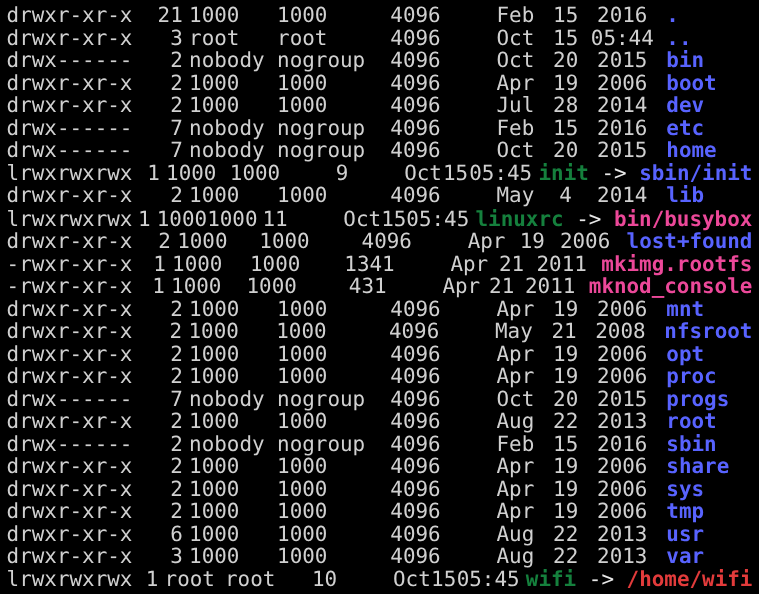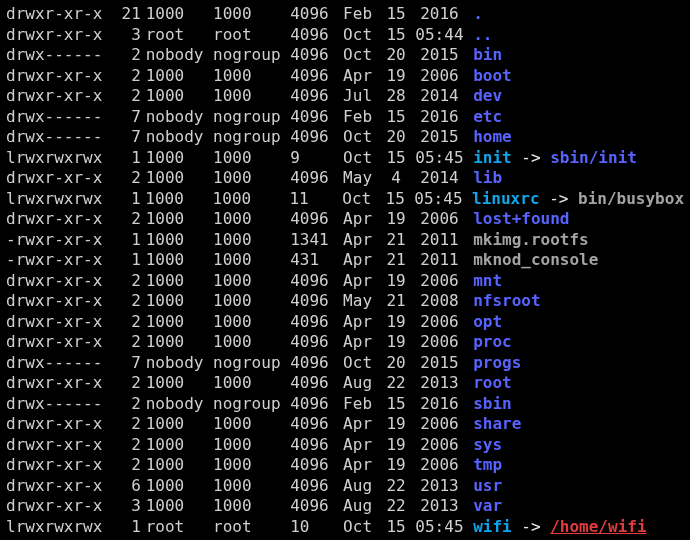--- a/index.html
+++ b/index.html
@@ -5,40 +5,40 @@
   html, body {
     margin: 0;
     padding: 0;
     background: #000;
     width: 690px;
     height: 540px;
     overflow: hidden;
   }
   #term {
     font-family: "DejaVu Sans Mono", "Menlo", "Consolas", monospace;
-    font-size: 16px;
+    font-size: 19px;
     line-height: 20.5px;
     color: #d0d0d0;
     padding: 4px 6px;
     white-space: pre;
     letter-spacing: 0px;
   }
   .row { display: flex; }
   .col { white-space: pre; }
   .perms  { width: 11ch; }
   .links  { width: 3ch; text-align: right; }
   .owner  { width: 7ch; padding-left: 0.5ch; }
   .group  { width: 8ch; }
-  .size   { width: 5ch; }
-  .month  { width: 4ch; padding-left: 0.5ch; }
+  .size   { width: 5ch; text-align: right; }
+  .month  { width: 4ch; padding-left: 0.5ch; margin-left: 45px; }
   .day    { width: 3ch; text-align: center; }
   .time   { width: 6ch; text-align: center; padding-right: 0.5ch; }
   .name   { }
   .c-white  { color: #e8e8e8; }
   .c-blue   { color: #5863ff; font-weight: bold; }
-  .c-cyan   { color: #0ea5e9; font-weight: bold; }
-  .c-green  { color: #a3a3a3; font-weight: bold; }
-  .c-red    { color: #e23b3b; font-weight: bold; text-decoration: underline; }
+  .c-cyan   { color: #15803d; font-weight: bold; }
+  .c-green  { color: #ec4899; font-weight: bold; }
+  .c-red    { color: #e23b3b; font-weight: bold; }
 </style>
 </head>
 <body>
 
 <div id="term"><div class="row"><span class="col perms">drwxr-xr-x</span><span class="col links">21</span><span class="col owner">1000</span><span class="col group">1000</span><span class="col size">4096</span><span class="col month">Feb</span><span class="col day">15</span><span class="col time">2016</span><span class="col name"><span class="c-blue">.</span></span></div><div class="row"><span class="col perms">drwxr-xr-x</span><span class="col links">3</span><span class="col owner">root</span><span class="col group">root</span><span class="col size">4096</span><span class="col month">Oct</span><span class="col day">15</span><span class="col time">05:44</span><span class="col name"><span class="c-blue">..</span></span></div><div class="row"><span class="col perms">drwx------</span><span class="col links">2</span><span class="col owner">nobody</span><span class="col group">nogroup</span><span class="col size">4096</span><span class="col month">Oct</span><span class="col day">20</span><span class="col time">2015</span><span class="col name"><span class="c-blue">bin</span></span></div><div class="row"><span class="col perms">drwxr-xr-x</span><span class="col links">2</span><span class="col owner">1000</span><span class="col group">1000</span><span class="col size">4096</span><span class="col month">Apr</span><span class="col day">19</span><span class="col time">2006</span><span class="col name"><span class="c-blue">boot</span></span></div><div class="row"><span class="col perms">drwxr-xr-x</span><span class="col links">2</span><span class="col owner">1000</span><span class="col group">1000</span><span class="col size">4096</span><span class="col month">Jul</span><span class="col day">28</span><span class="col time">2014</span><span class="col name"><span class="c-blue">dev</span></span></div><div class="row"><span class="col perms">drwx------</span><span class="col links">7</span><span class="col owner">nobody</span><span class="col group">nogroup</span><span class="col size">4096</span><span class="col month">Feb</span><span class="col day">15</span><span class="col time">2016</span><span class="col name"><span class="c-blue">etc</span></span></div><div class="row"><span class="col perms">drwx------</span><span class="col links">7</span><span class="col owner">nobody</span><span class="col group">nogroup</span><span class="col size">4096</span><span class="col month">Oct</span><span class="col day">20</span><span class="col time">2015</span><span class="col name"><span class="c-blue">home</span></span></div><div class="row"><span class="col perms">lrwxrwxrwx</span><span class="col links">1</span><span class="col owner">1000</span><span class="col group">1000</span><span class="col size">9</span><span class="col month">Oct</span><span class="col day">15</span><span class="col time">05:45</span><span class="col name"><span class="c-cyan">init</span><span class="c-white"> -&gt; </span><span class="c-blue">sbin/init</span></span></div><div class="row"><span class="col perms">drwxr-xr-x</span><span class="col links">2</span><span class="col owner">1000</span><span class="col group">1000</span><span class="col size">4096</span><span class="col month">May</span><span class="col day">4</span><span class="col time">2014</span><span class="col name"><span class="c-blue">lib</span></span></div><div class="row"><span class="col perms">lrwxrwxrwx</span><span class="col links">1</span><span class="col owner">1000</span><span class="col group">1000</span><span class="col size">11</span><span class="col month">Oct</span><span class="col day">15</span><span class="col time">05:45</span><span class="col name"><span class="c-cyan">linuxrc</span><span class="c-white"> -&gt; </span><span class="c-green">bin/busybox</span></span></div><div class="row"><span class="col perms">drwxr-xr-x</span><span class="col links">2</span><span class="col owner">1000</span><span class="col group">1000</span><span class="col size">4096</span><span class="col month">Apr</span><span class="col day">19</span><span class="col time">2006</span><span class="col name"><span class="c-blue">lost+found</span></span></div><div class="row"><span class="col perms">-rwxr-xr-x</span><span class="col links">1</span><span class="col owner">1000</span><span class="col group">1000</span><span class="col size">1341</span><span class="col month">Apr</span><span class="col day">21</span><span class="col time">2011</span><span class="col name"><span class="c-green">mkimg.rootfs</span></span></div><div class="row"><span class="col perms">-rwxr-xr-x</span><span class="col links">1</span><span class="col owner">1000</span><span class="col group">1000</span><span class="col size">431</span><span class="col month">Apr</span><span class="col day">21</span><span class="col time">2011</span><span class="col name"><span class="c-green">mknod_console</span></span></div><div class="row"><span class="col perms">drwxr-xr-x</span><span class="col links">2</span><span class="col owner">1000</span><span class="col group">1000</span><span class="col size">4096</span><span class="col month">Apr</span><span class="col day">19</span><span class="col time">2006</span><span class="col name"><span class="c-blue">mnt</span></span></div><div class="row"><span class="col perms">drwxr-xr-x</span><span class="col links">2</span><span class="col owner">1000</span><span class="col group">1000</span><span class="col size">4096</span><span class="col month">May</span><span class="col day">21</span><span class="col time">2008</span><span class="col name"><span class="c-blue">nfsroot</span></span></div><div class="row"><span class="col perms">drwxr-xr-x</span><span class="col links">2</span><span class="col owner">1000</span><span class="col group">1000</span><span class="col size">4096</span><span class="col month">Apr</span><span class="col day">19</span><span class="col time">2006</span><span class="col name"><span class="c-blue">opt</span></span></div><div class="row"><span class="col perms">drwxr-xr-x</span><span class="col links">2</span><span class="col owner">1000</span><span class="col group">1000</span><span class="col size">4096</span><span class="col month">Apr</span><span class="col day">19</span><span class="col time">2006</span><span class="col name"><span class="c-blue">proc</span></span></div><div class="row"><span class="col perms">drwx------</span><span class="col links">7</span><span class="col owner">nobody</span><span class="col group">nogroup</span><span class="col size">4096</span><span class="col month">Oct</span><span class="col day">20</span><span class="col time">2015</span><span class="col name"><span class="c-blue">progs</span></span></div><div class="row"><span class="col perms">drwxr-xr-x</span><span class="col links">2</span><span class="col owner">1000</span><span class="col group">1000</span><span class="col size">4096</span><span class="col month">Aug</span><span class="col day">22</span><span class="col time">2013</span><span class="col name"><span class="c-blue">root</span></span></div><div class="row"><span class="col perms">drwx------</span><span class="col links">2</span><span class="col owner">nobody</span><span class="col group">nogroup</span><span class="col size">4096</span><span class="col month">Feb</span><span class="col day">15</span><span class="col time">2016</span><span class="col name"><span class="c-blue">sbin</span></span></div><div class="row"><span class="col perms">drwxr-xr-x</span><span class="col links">2</span><span class="col owner">1000</span><span class="col group">1000</span><span class="col size">4096</span><span class="col month">Apr</span><span class="col day">19</span><span class="col time">2006</span><span class="col name"><span class="c-blue">share</span></span></div><div class="row"><span class="col perms">drwxr-xr-x</span><span class="col links">2</span><span class="col owner">1000</span><span class="col group">1000</span><span class="col size">4096</span><span class="col month">Apr</span><span class="col day">19</span><span class="col time">2006</span><span class="col name"><span class="c-blue">sys</span></span></div><div class="row"><span class="col perms">drwxr-xr-x</span><span class="col links">2</span><span class="col owner">1000</span><span class="col group">1000</span><span class="col size">4096</span><span class="col month">Apr</span><span class="col day">19</span><span class="col time">2006</span><span class="col name"><span class="c-blue">tmp</span></span></div><div class="row"><span class="col perms">drwxr-xr-x</span><span class="col links">6</span><span class="col owner">1000</span><span class="col group">1000</span><span class="col size">4096</span><span class="col month">Aug</span><span class="col day">22</span><span class="col time">2013</span><span class="col name"><span class="c-blue">usr</span></span></div><div class="row"><span class="col perms">drwxr-xr-x</span><span class="col links">3</span><span class="col owner">1000</span><span class="col group">1000</span><span class="col size">4096</span><span class="col month">Aug</span><span class="col day">22</span><span class="col time">2013</span><span class="col name"><span class="c-blue">var</span></span></div><div class="row"><span class="col perms">lrwxrwxrwx</span><span class="col links">1</span><span class="col owner">root</span><span class="col group">root</span><span class="col size">10</span><span class="col month">Oct</span><span class="col day">15</span><span class="col time">05:45</span><span class="col name"><span class="c-cyan">wifi</span><span class="c-white"> -&gt; </span><span class="c-red">/home/wifi</span></span></div></div>
 
 </body></html>

